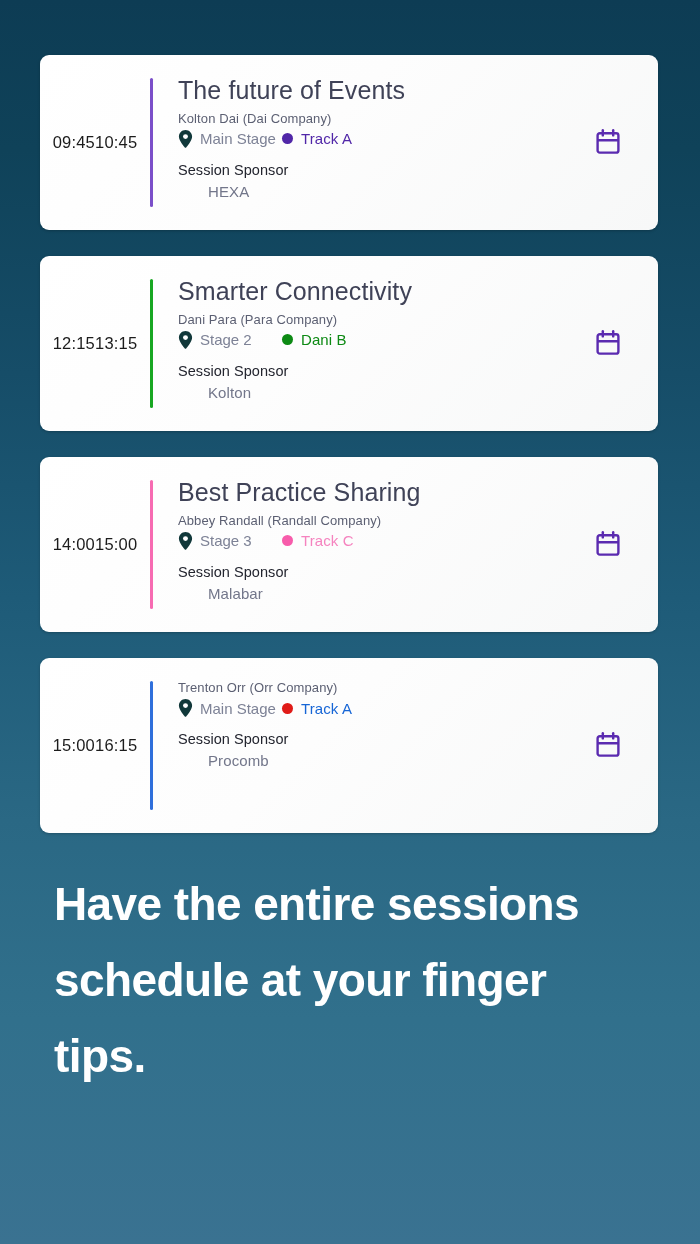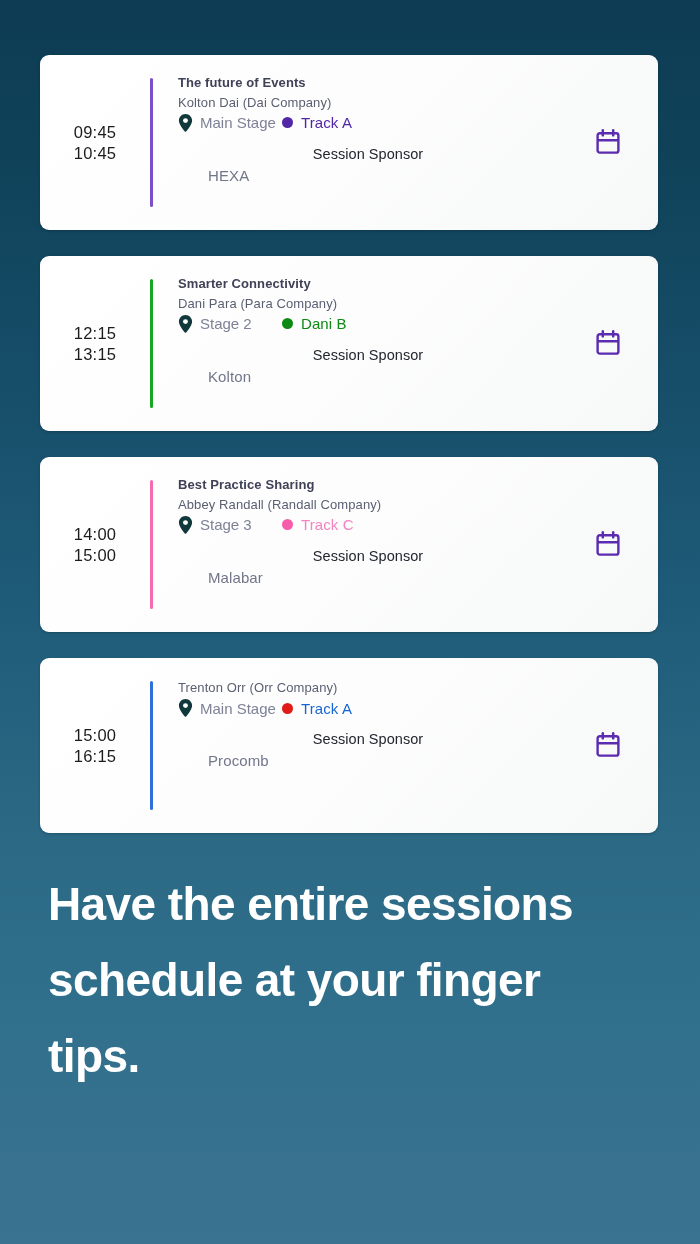--- a/index.html
+++ b/index.html
@@ -34,21 +34,20 @@
     display:flex;
     align-items:stretch;
     overflow:hidden;
   }
 
   
   .time-col {
     width:110px;
     flex:0 0 110px;
     display:flex;
-    flex-direction:column;
     align-items:center;
     justify-content:center;
     gap:0;
     padding-top:0;
   }
   .time-col span {
     font-size:16.5px;
     color:#1c1c1c;
     letter-spacing:.2px;
     line-height:1.25;
@@ -62,22 +61,22 @@
     border-radius:2px;
   }
 
   
   .card-body {
     flex:1 1 auto;
     padding:19px 0 0 25px;
     min-width:0;
   }
   .session-title {
-    font-size:13px;
-    font-weight:bold;
+    font-size:25px;
+    font-weight:normal;
     color:#3f4257;
     line-height:1.35;
     letter-spacing:.1px;
   }
   .session-speaker {
     font-size:13px;
     color:#5b5f72;
     line-height:1.4;
     margin-top:2px;
     letter-spacing:.1px;
@@ -106,21 +105,20 @@
   }
   .track-dot {
     width:11px; height:11px; border-radius:50%;
     flex:0 0 11px;
   }
   .sponsor-label {
     font-size:14.5px;
     color:#23252f;
     margin-top:12px;
     letter-spacing:.05px;
-    text-align:center;
   }
   .sponsor-name {
     font-size:15px;
     color:#72768a;
     margin-top:5px;
     padding-left:30px;
     letter-spacing:.1px;
   }
 
   
@@ -128,21 +126,21 @@
     flex:0 0 100px;
     display:flex;
     align-items:center;
     justify-content:center;
     padding-bottom:2px;
   }
   .cal-icon { width:26px; height:26px; display:block; }
 
   
   .headline {
-    margin:34px 0 0 0;
+    margin:34px 0 0 6px;
     padding:0 48px;
     color:#ffffff;
     font-size:46px;
     font-weight:bold;
     line-height:1.65;
     letter-spacing:-0.6px;
     max-width:640px;
   }
 </style>
 </head>

